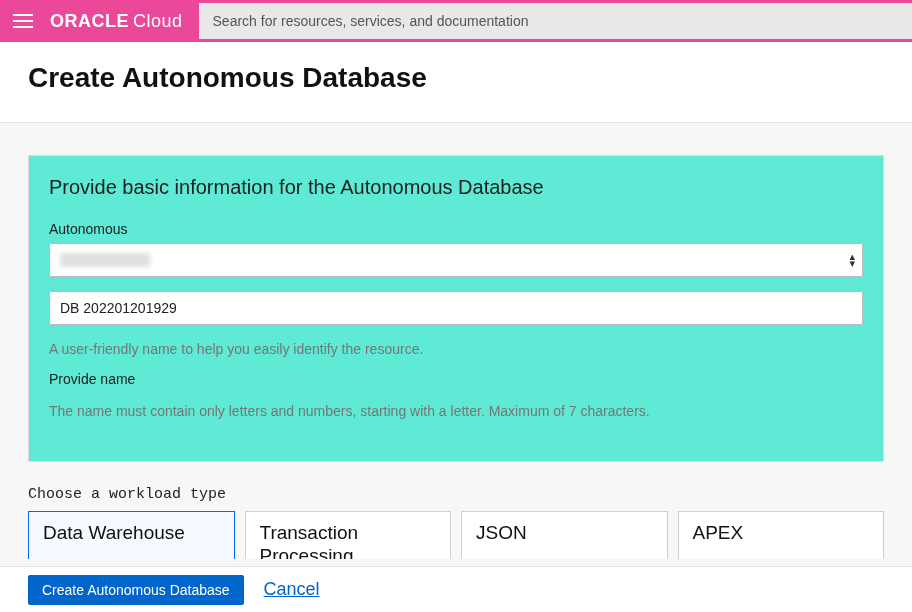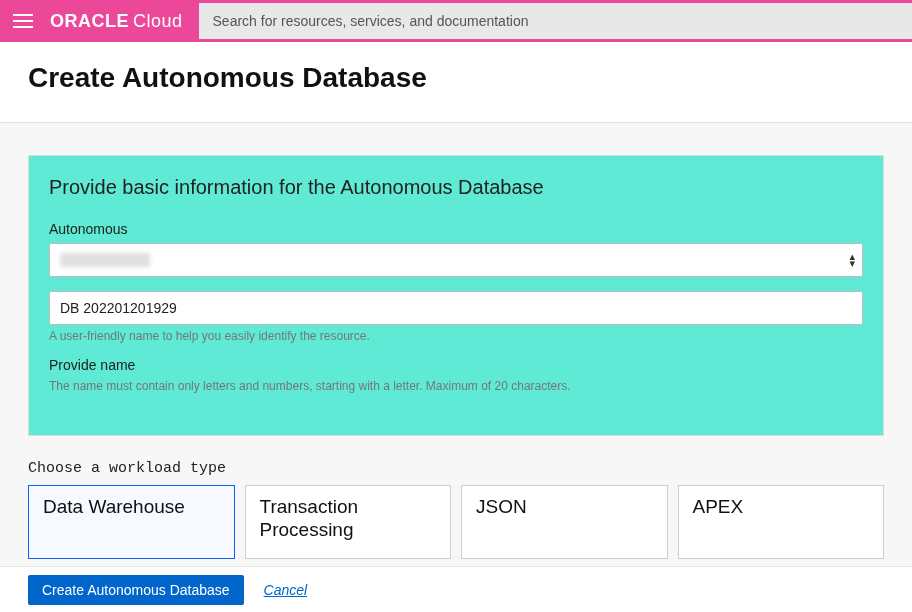--- a/index.html
+++ b/index.html
@@ -18,31 +18,31 @@
   .page-body { padding: 32px 28px 0; height: calc(100% - 46px - 84px - 46px); overflow: hidden; }
   .card { background: #5eead4; border: 1px solid #dcdcdc; padding: 20px 20px 28px; }
   .card h2 { font-size: 20px; font-weight: 500; color: #222; margin-bottom: 22px; }
   .field { margin-bottom: 14px; }
   .field-label { font-size: 14px; color: #222; margin-bottom: 6px; display: block; }
   .select-wrap { position: relative; }
   .select-input { width: 100%; height: 34px; border: 1px solid #bcbcbc; border-radius: 2px; background: #fff; padding: 0 30px 0 10px; font-size: 14px; color: #333; display: flex; align-items: center; }
   .select-blur { display: inline-block; width: 90px; height: 14px; background: #e0e0e0; filter: blur(2px); }
   .select-caret { position: absolute; right: 8px; top: 50%; transform: translateY(-50%); font-size: 11px; color: #333; line-height: 7px; }
   .text-input { width: 100%; height: 34px; border: 1px solid #bcbcbc; border-radius: 2px; padding: 0 10px; font-size: 14px; color: #222; outline: none; }
-  .helper { font-size: 12px; color: #767676; margin-top: 4px; }
+  .helper { font-size: 14px; color: #767676; margin-top: 16px; }
   .workload-section { margin-top: 24px; }
   .workload-label { font-size: 15px; color: #222; margin-bottom: 8px; font-family: Liberation Mono, monospace; }
   .workload-row { display: flex; gap: 10px; }
   .workload-card { flex: 1; border: 1px solid #cfcfcf; background: #fff; padding: 10px 14px 12px; min-height: 60px; }
   .workload-card.selected { border: 1px solid #0b5fff; background: #f6f9ff; }
   .workload-title { font-size: 19px; font-weight: 500; color: #111; margin-bottom: 4px; line-height: 1.2; }
   .workload-desc { font-size: 14px; color: #555; line-height: 1.2; }
   .footer { position: fixed; bottom: 0; left: 0; width: 912px; height: 46px; background: #fff; border-top: 1px solid #e6e6e6; display: flex; align-items: center; padding: 0 28px; gap: 20px; }
   .btn-primary { background: #0066cc; color: #fff; border: none; height: 30px; padding: 0 14px; font-size: 14px; border-radius: 2px; cursor: pointer; }
-  .btn-link { color: #0066cc; background: none; border: none; font-size: 14px; cursor: pointer; text-decoration: underline; font-style: italic; }
+  .btn-link { color: #0066cc; background: none; border: none; font-size: 18px; cursor: pointer; text-decoration: underline; }
 </style>
 </head>
 <body>
 
 <div class="topbar">
   <div class="hamburger">
     <svg width="20" height="14" viewBox="0 0 20 14" fill="none">
         <line x1="0" y1="1" x2="20" y2="1" stroke-width="2"></line>
         <line x1="0" y1="7" x2="20" y2="7" stroke-width="2"></line>
         <line x1="0" y1="13" x2="20" y2="13" stroke-width="2"></line>
@@ -74,21 +74,21 @@
       </div>
     </div>
 
     <div class="field">
       <input class="text-input" type="text" value="DB 202201201929" style="">
       <div class="helper">A user-friendly name to help you easily identify the resource.</div>
     </div>
 
     <div class="field">
       <label class="field-label">Provide name</label>
-      <div class="helper">The name must contain only letters and numbers, starting with a letter. Maximum of 20 characters.</div>
+      <div class="helper">The name must contain only letters and numbers, starting with a letter. Maximum of 7 characters.</div>
     </div>
   </div>
 
   <div class="workload-section">
     <div class="workload-label">Choose a workload type</div>
     <div class="workload-row">
       <div class="workload-card selected">
         <div class="workload-title">Data Warehouse</div>
 
       </div>

